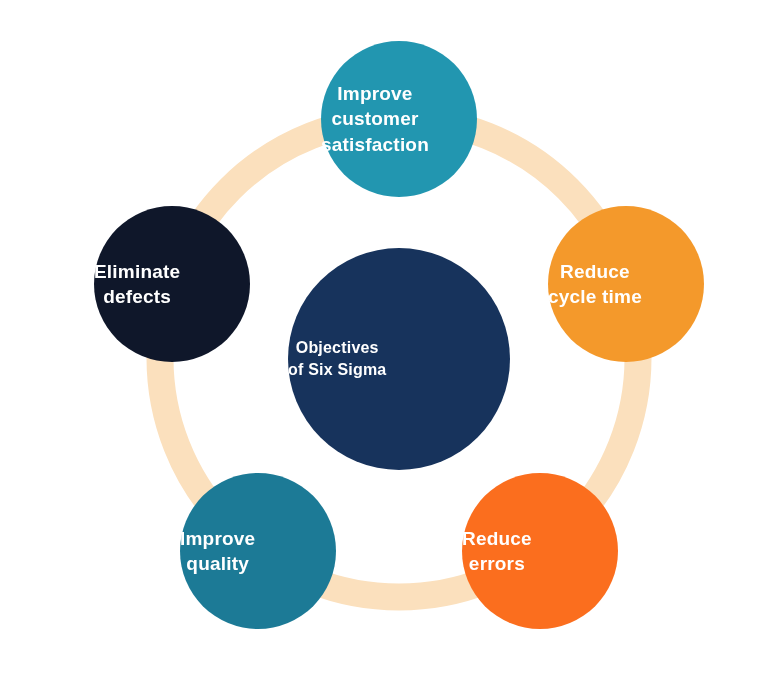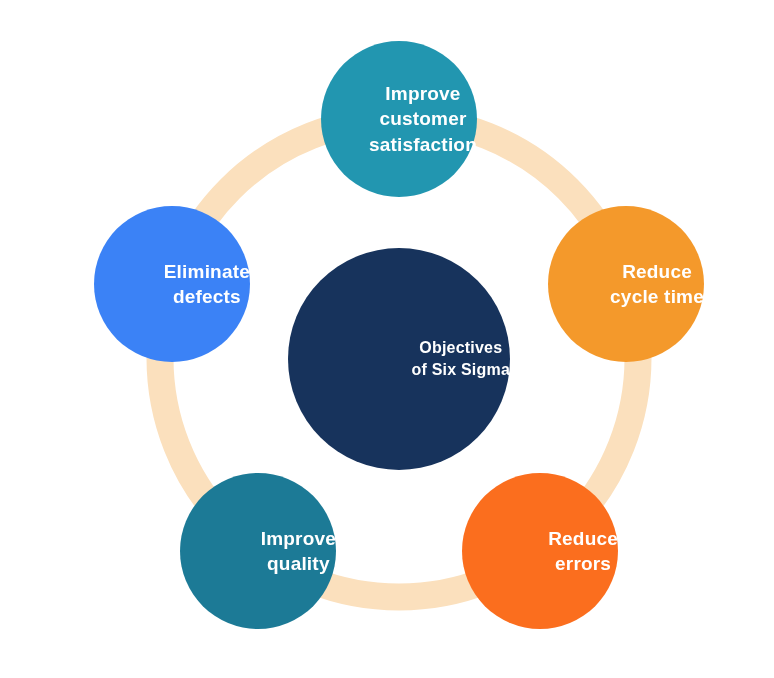--- a/index.html
+++ b/index.html
@@ -20,21 +20,21 @@
     left: 0;
     top: 0;
     width: 774px;
     height: 678px;
   }
   .node {
     position: absolute;
     border-radius: 50%;
     display: flex;
     align-items: center;
-    justify-content: flex-end;
+    justify-content: flex-start;
     text-align: center;
     color: #ffffff;
     box-sizing: border-box;
   }
   .node .label {
     white-space: pre-line;
     font-weight: 700;
     letter-spacing: 0.2px;
   }
   .node.center {
@@ -86,21 +86,21 @@
   <div class="node sat sat-2" style="background-color: rgb(251, 110, 30);">
     <span class="label">Reduce
 errors</span>
   </div>
 
   <div class="node sat sat-3" style="background-color: rgb(28, 122, 150);">
     <span class="label">Improve
 quality</span>
   </div>
 
-  <div class="node sat sat-4" style="background-color: #3b82f6;">
+  <div class="node sat sat-4" style="background-color: #0f172a;">
     <span class="label">Eliminate
 defects</span>
   </div>
 
   <div class="node center" style="background-color: rgb(23, 51, 92);">
     <span class="label">Objectives
 of Six Sigma</span>
   </div>
 
 </div>

